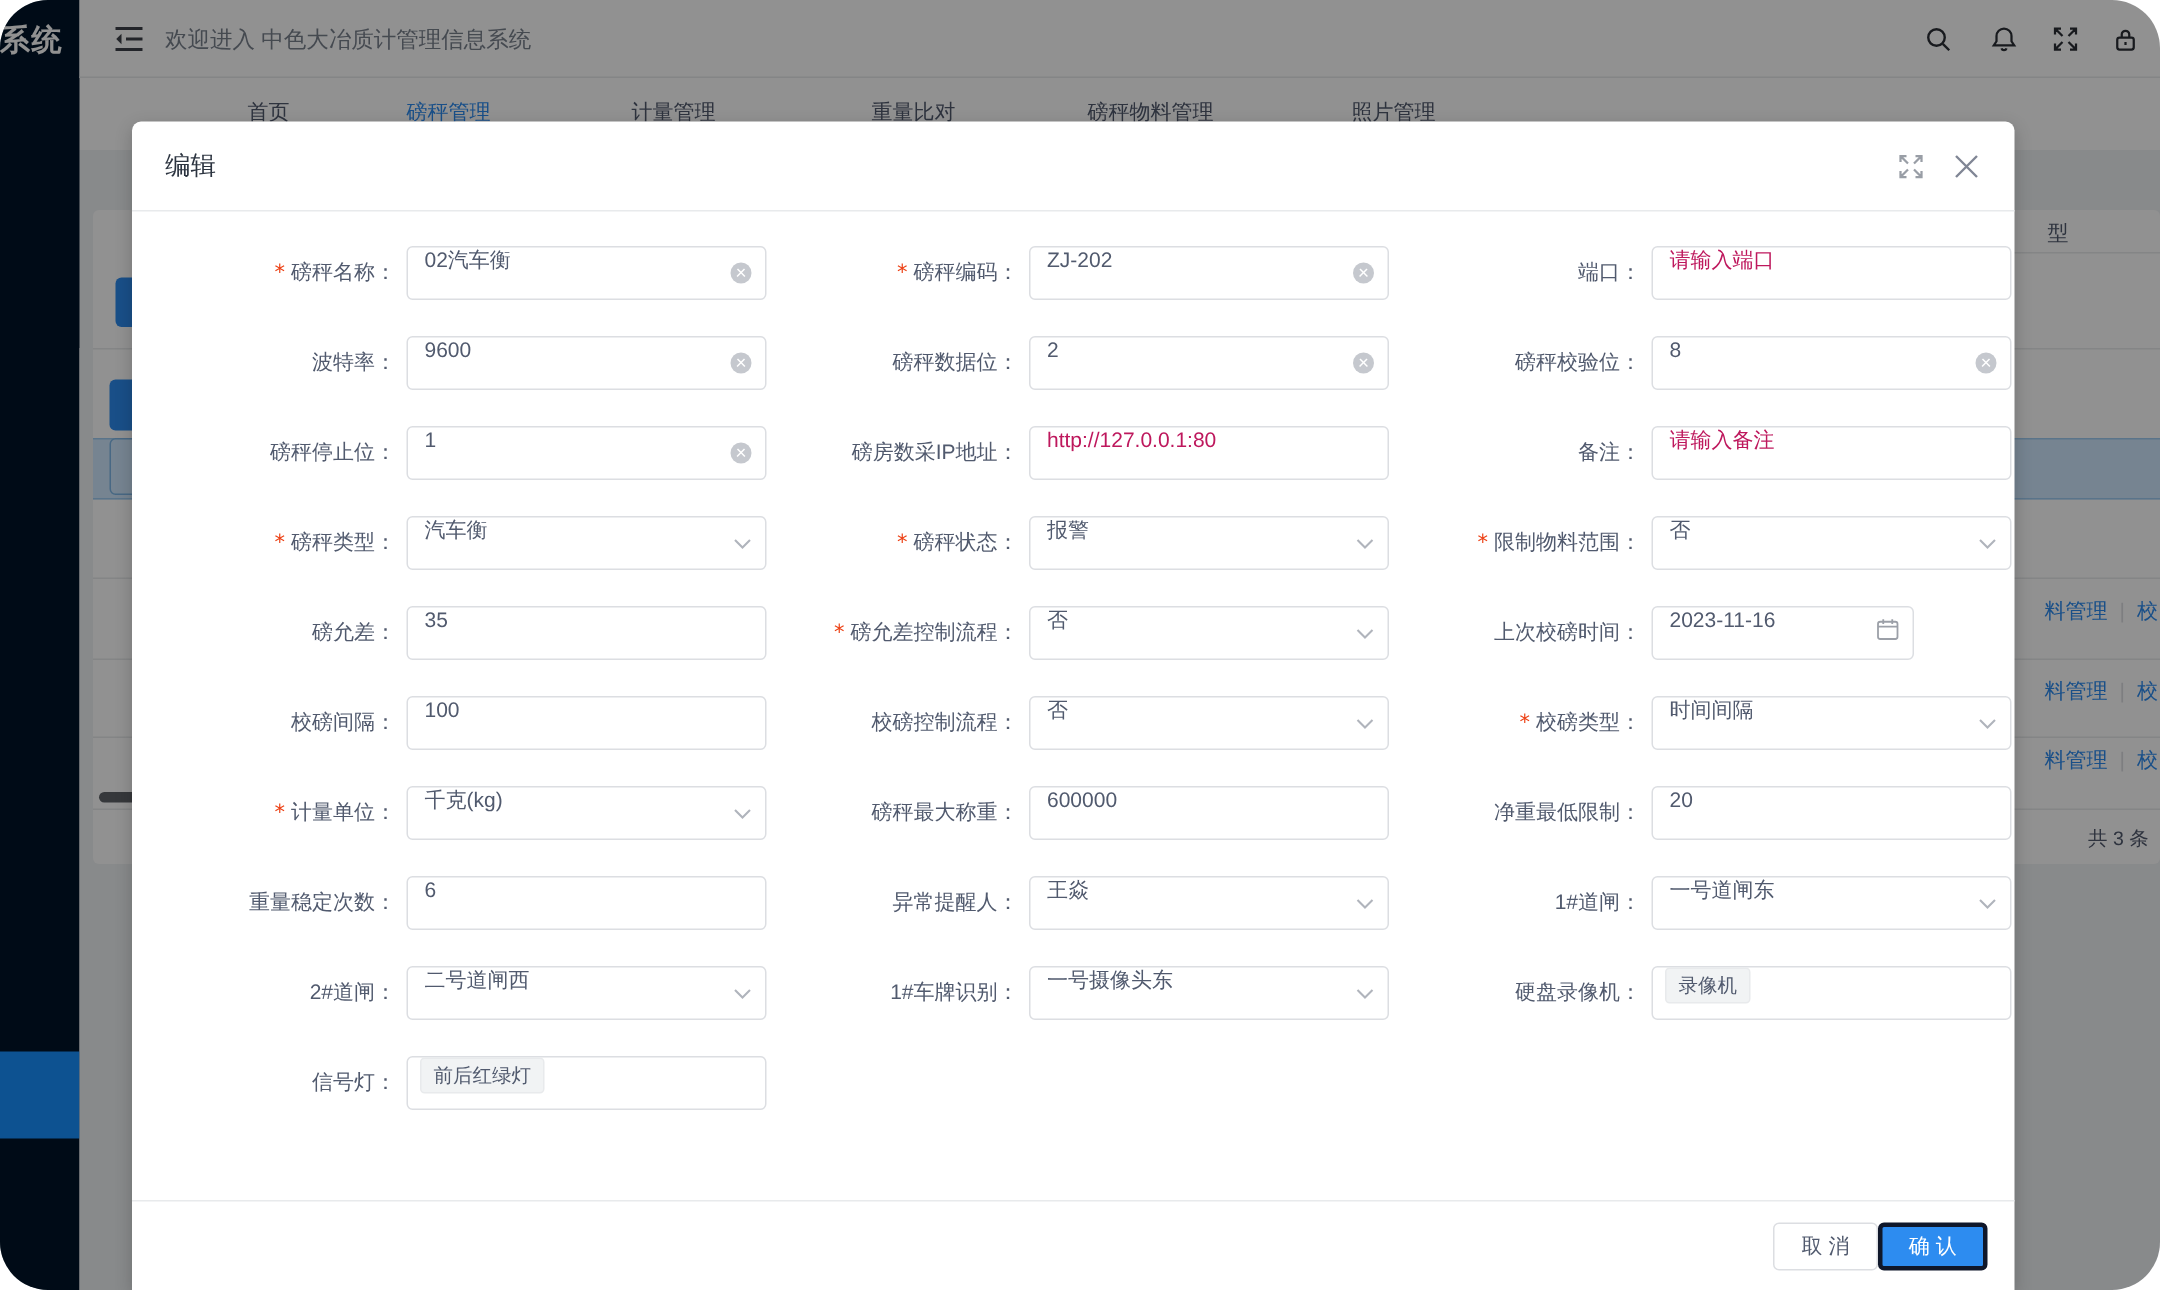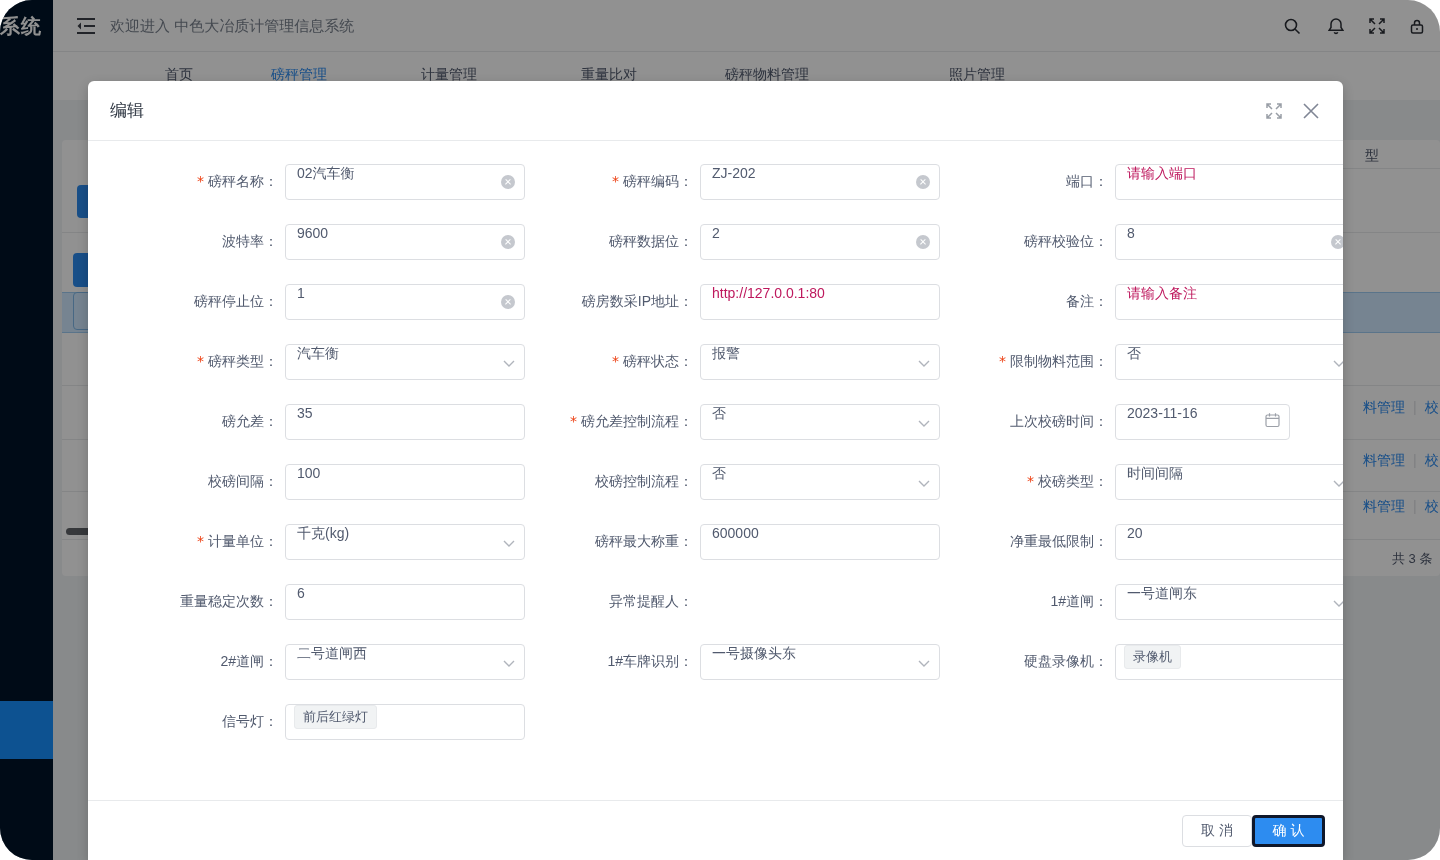--- a/index.html
+++ b/index.html
@@ -48,21 +48,21 @@
 
   
   .modal { position:absolute; left:88px; top:81px; width:1255px; height:779px; background:#fff;
            border-radius:6px 6px 0 0; display:flex; flex-direction:column;
            box-shadow:0 4px 12px rgba(0,0,0,.2); }
   .m-head { height:60px; flex:0 0 60px; border-bottom:1px solid #e8eaec; position:relative;
             display:flex; align-items:center; padding:0 22px; }
   .m-title { font-size:17px; font-weight:500; color:#2c3440; }
   .m-expand { position:absolute; right:60px; top:21px; width:18px; height:18px; cursor:pointer; }
   .m-close { position:absolute; right:22px; top:20px; width:20px; height:20px; cursor:pointer; }
-  .m-body { flex:1 1 auto; padding:11px 0 0 22px; overflow:hidden; }
+  .m-body { flex:1 1 auto; padding:11px 0 0 8px; overflow:hidden; }
   #form-grid { display:grid; grid-template-columns:repeat(3,415px); }
   .cell { height:60px; display:flex; align-items:center; }
   .f-label { flex:0 0 175px; text-align:right; padding-right:7px; font-size:14px; color:#515a6e; white-space:nowrap; }
   .req { color:#ed4014; margin-right:4px; font-family:"DejaVu Sans",sans-serif; }
   .f-box { position:relative; width:240px; height:36px; background:#fff; border:1px solid #dcdee2;
            border-radius:4px; display:flex; align-items:flex-start; padding:0 30px 0 11px; cursor:text; }
   .f-box.date { width:175px; }
   .f-text { font-size:14px; color:#515a6e; white-space:nowrap; overflow:hidden; }
   .f-ph { font-size:14px; color:#be185d; white-space:nowrap; overflow:hidden; }
   .f-tag { background:#f1f3f4; border:1px solid #e8eaec; border-radius:3px; height:24px;
@@ -133,21 +133,21 @@
           <path d="M6.5 8 V6 a2.5 2.5 0 0 1 5 0 V8 M9 11 v2"></path>
           </svg></span>
     </div>
 
     <div class="navbar">
         <span class="tab" style="left: 112px;">首页</span>
         <span class="tab active" style="left: 218px;">磅秤管理</span>
         <span class="tab" style="left: 368px;">计量管理</span>
         <span class="tab" style="left: 528px;">重量比对</span>
         <span class="tab" style="left: 672px;">磅秤物料管理</span>
-        <span class="tab" style="left: 896px; text-align: center;">照片管理</span>
+        <span class="tab" style="left: 848px; text-align: center;">照片管理</span>
       </div>
 
     <div class="content">
       <div class="card">
         <div class="frag-btn" style="left:15px;top:45px"></div>
         <div class="frag-line" style="top:92px"></div>
         <div class="frag-btn" style="left:11px;top:113px;height:34px"></div>
         <div class="sel-row"></div>
         <div class="sel-btn"></div>
         <div class="col-header">型</div>
@@ -341,20 +341,26 @@
             </div>
           </div>
           <div class="cell">
             <div class="f-label">重量稳定次数：</div>
             <div class="f-box">
               <span class="f-text">6</span>
             </div>
           </div>
           <div class="cell">
             <div class="f-label">异常提醒人：</div>
+            <div class="f-box">
+              <span class="f-text">王焱</span>
+              <span class="box-ic"><svg width="12" height="7" viewBox="0 0 12 7">
+                  <polyline points="1,1 6,6 11,1" fill="none" stroke="#b0b4bc" stroke-width="1.4"></polyline>
+                </svg></span>
+            </div>
           </div>
           <div class="cell">
             <div class="f-label">1#道闸：</div>
             <div class="f-box">
               <span class="f-text">一号道闸东</span>
               <span class="box-ic"><svg width="12" height="7" viewBox="0 0 12 7">
                   <polyline points="1,1 6,6 11,1" fill="none" stroke="#b0b4bc" stroke-width="1.4"></polyline>
                 </svg></span>
             </div>
           </div>

